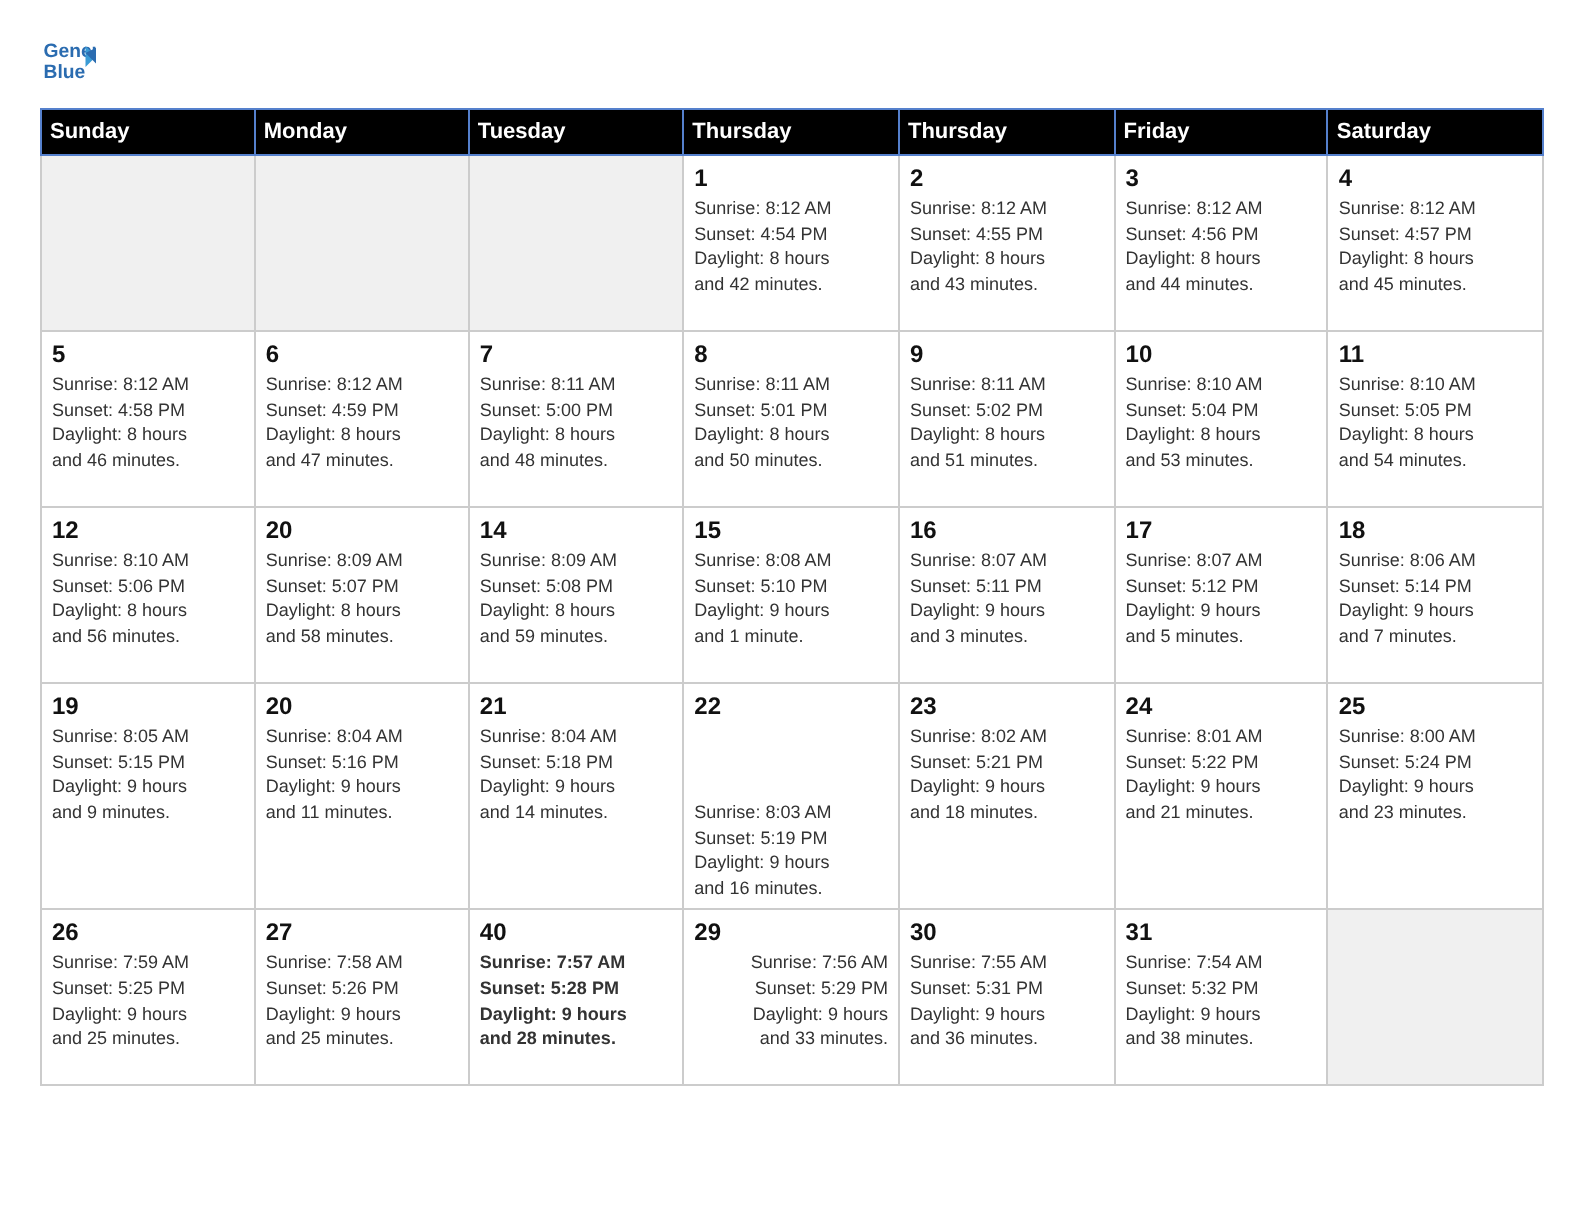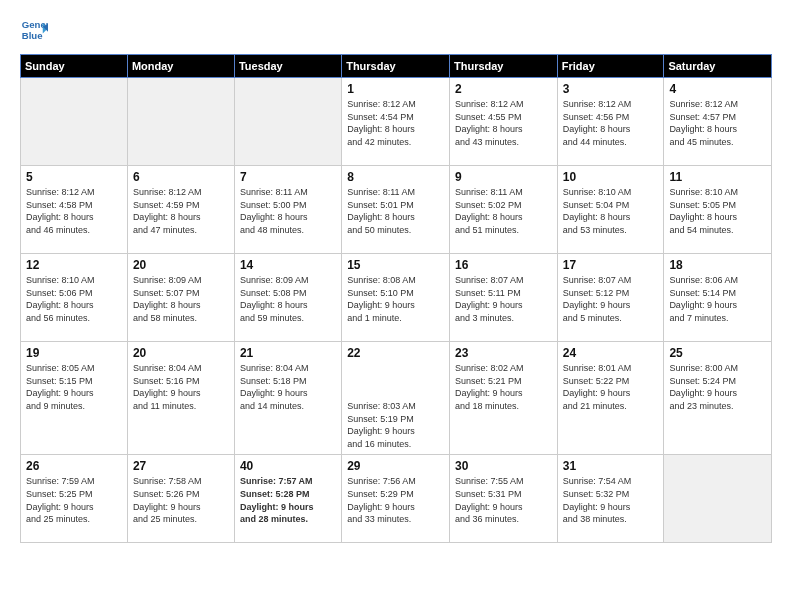--- a/index.html
+++ b/index.html
@@ -320,21 +320,21 @@
           </td>
           <td>
             <div class="day-num">40</div>
             <div class="day-info" style="white-space: pre-line; font-weight: bold;">Sunrise: 7:57 AM
 Sunset: 5:28 PM
 Daylight: 9 hours
 and 28 minutes.</div>
           </td>
           <td>
             <div class="day-num">29</div>
-            <div class="day-info" style="white-space: pre-line;">Sunrise: 7:56 AM
+            <div class="day-info" style="white-space: pre-line; text-align: right;">Sunrise: 7:56 AM
 Sunset: 5:29 PM
 Daylight: 9 hours
 and 33 minutes.</div>
           </td>
           <td>
             <div class="day-num">30</div>
             <div class="day-info" style="white-space: pre-line;">Sunrise: 7:55 AM
 Sunset: 5:31 PM
 Daylight: 9 hours
 and 36 minutes.</div>

